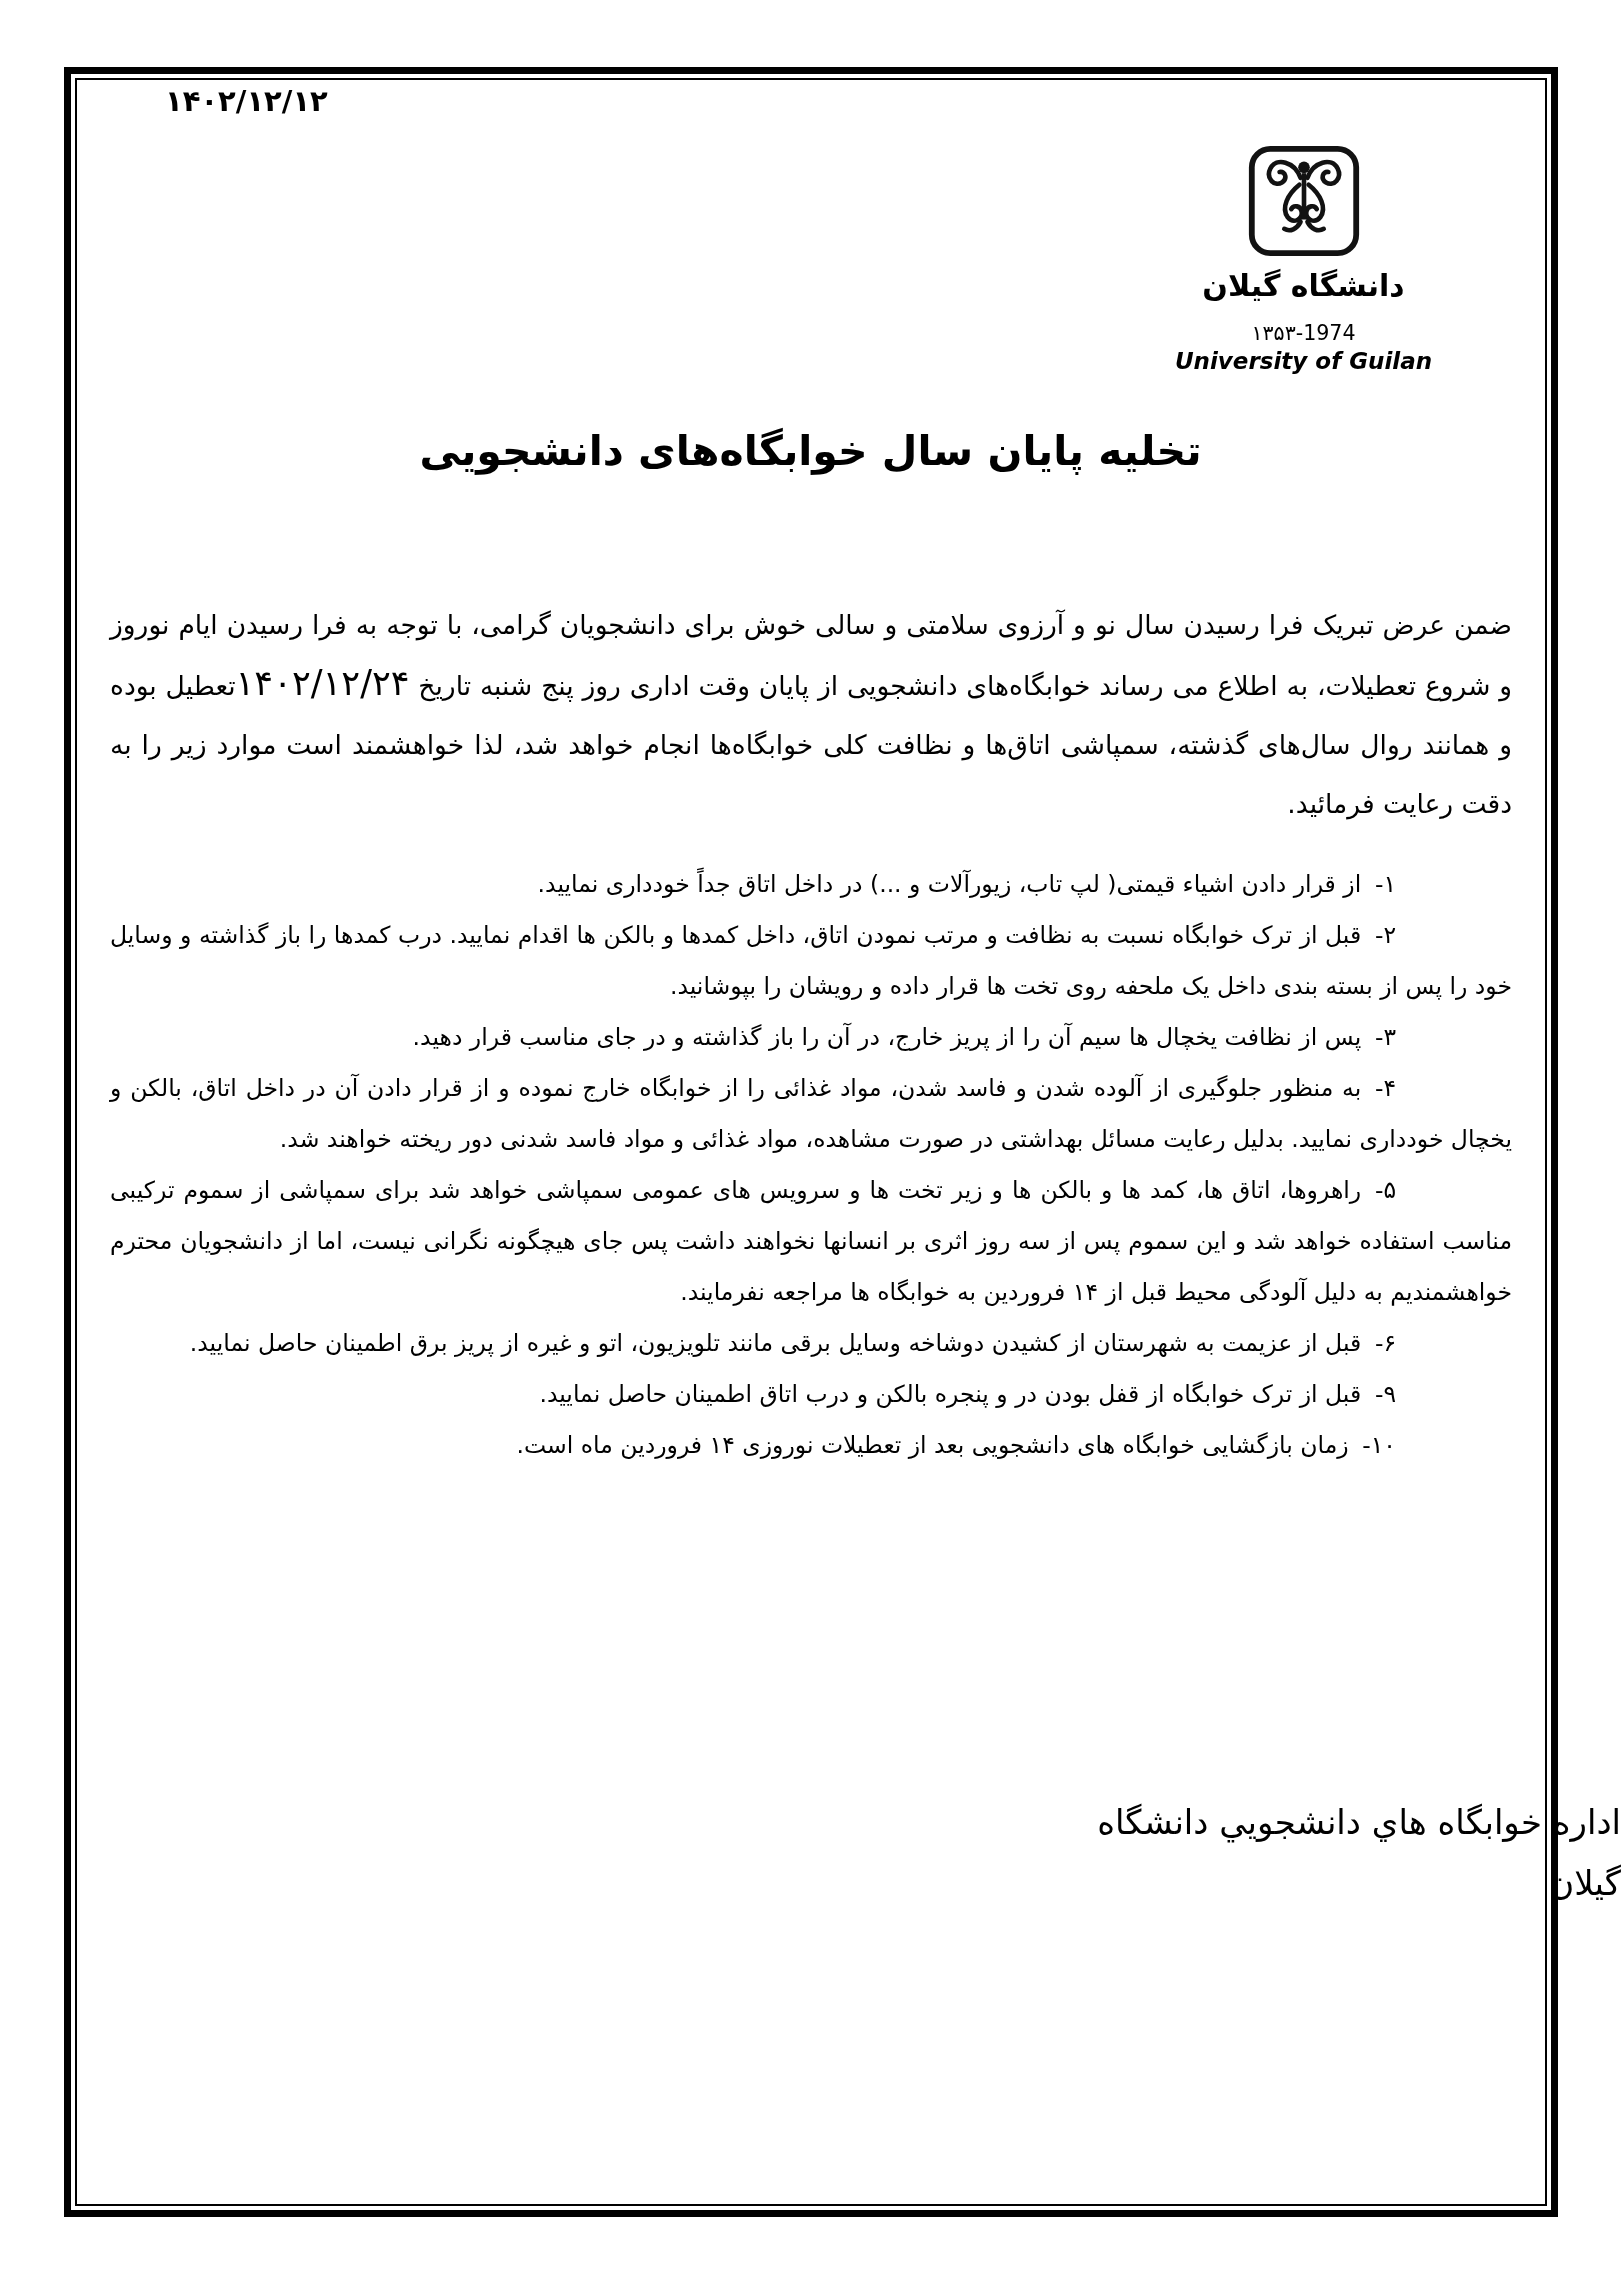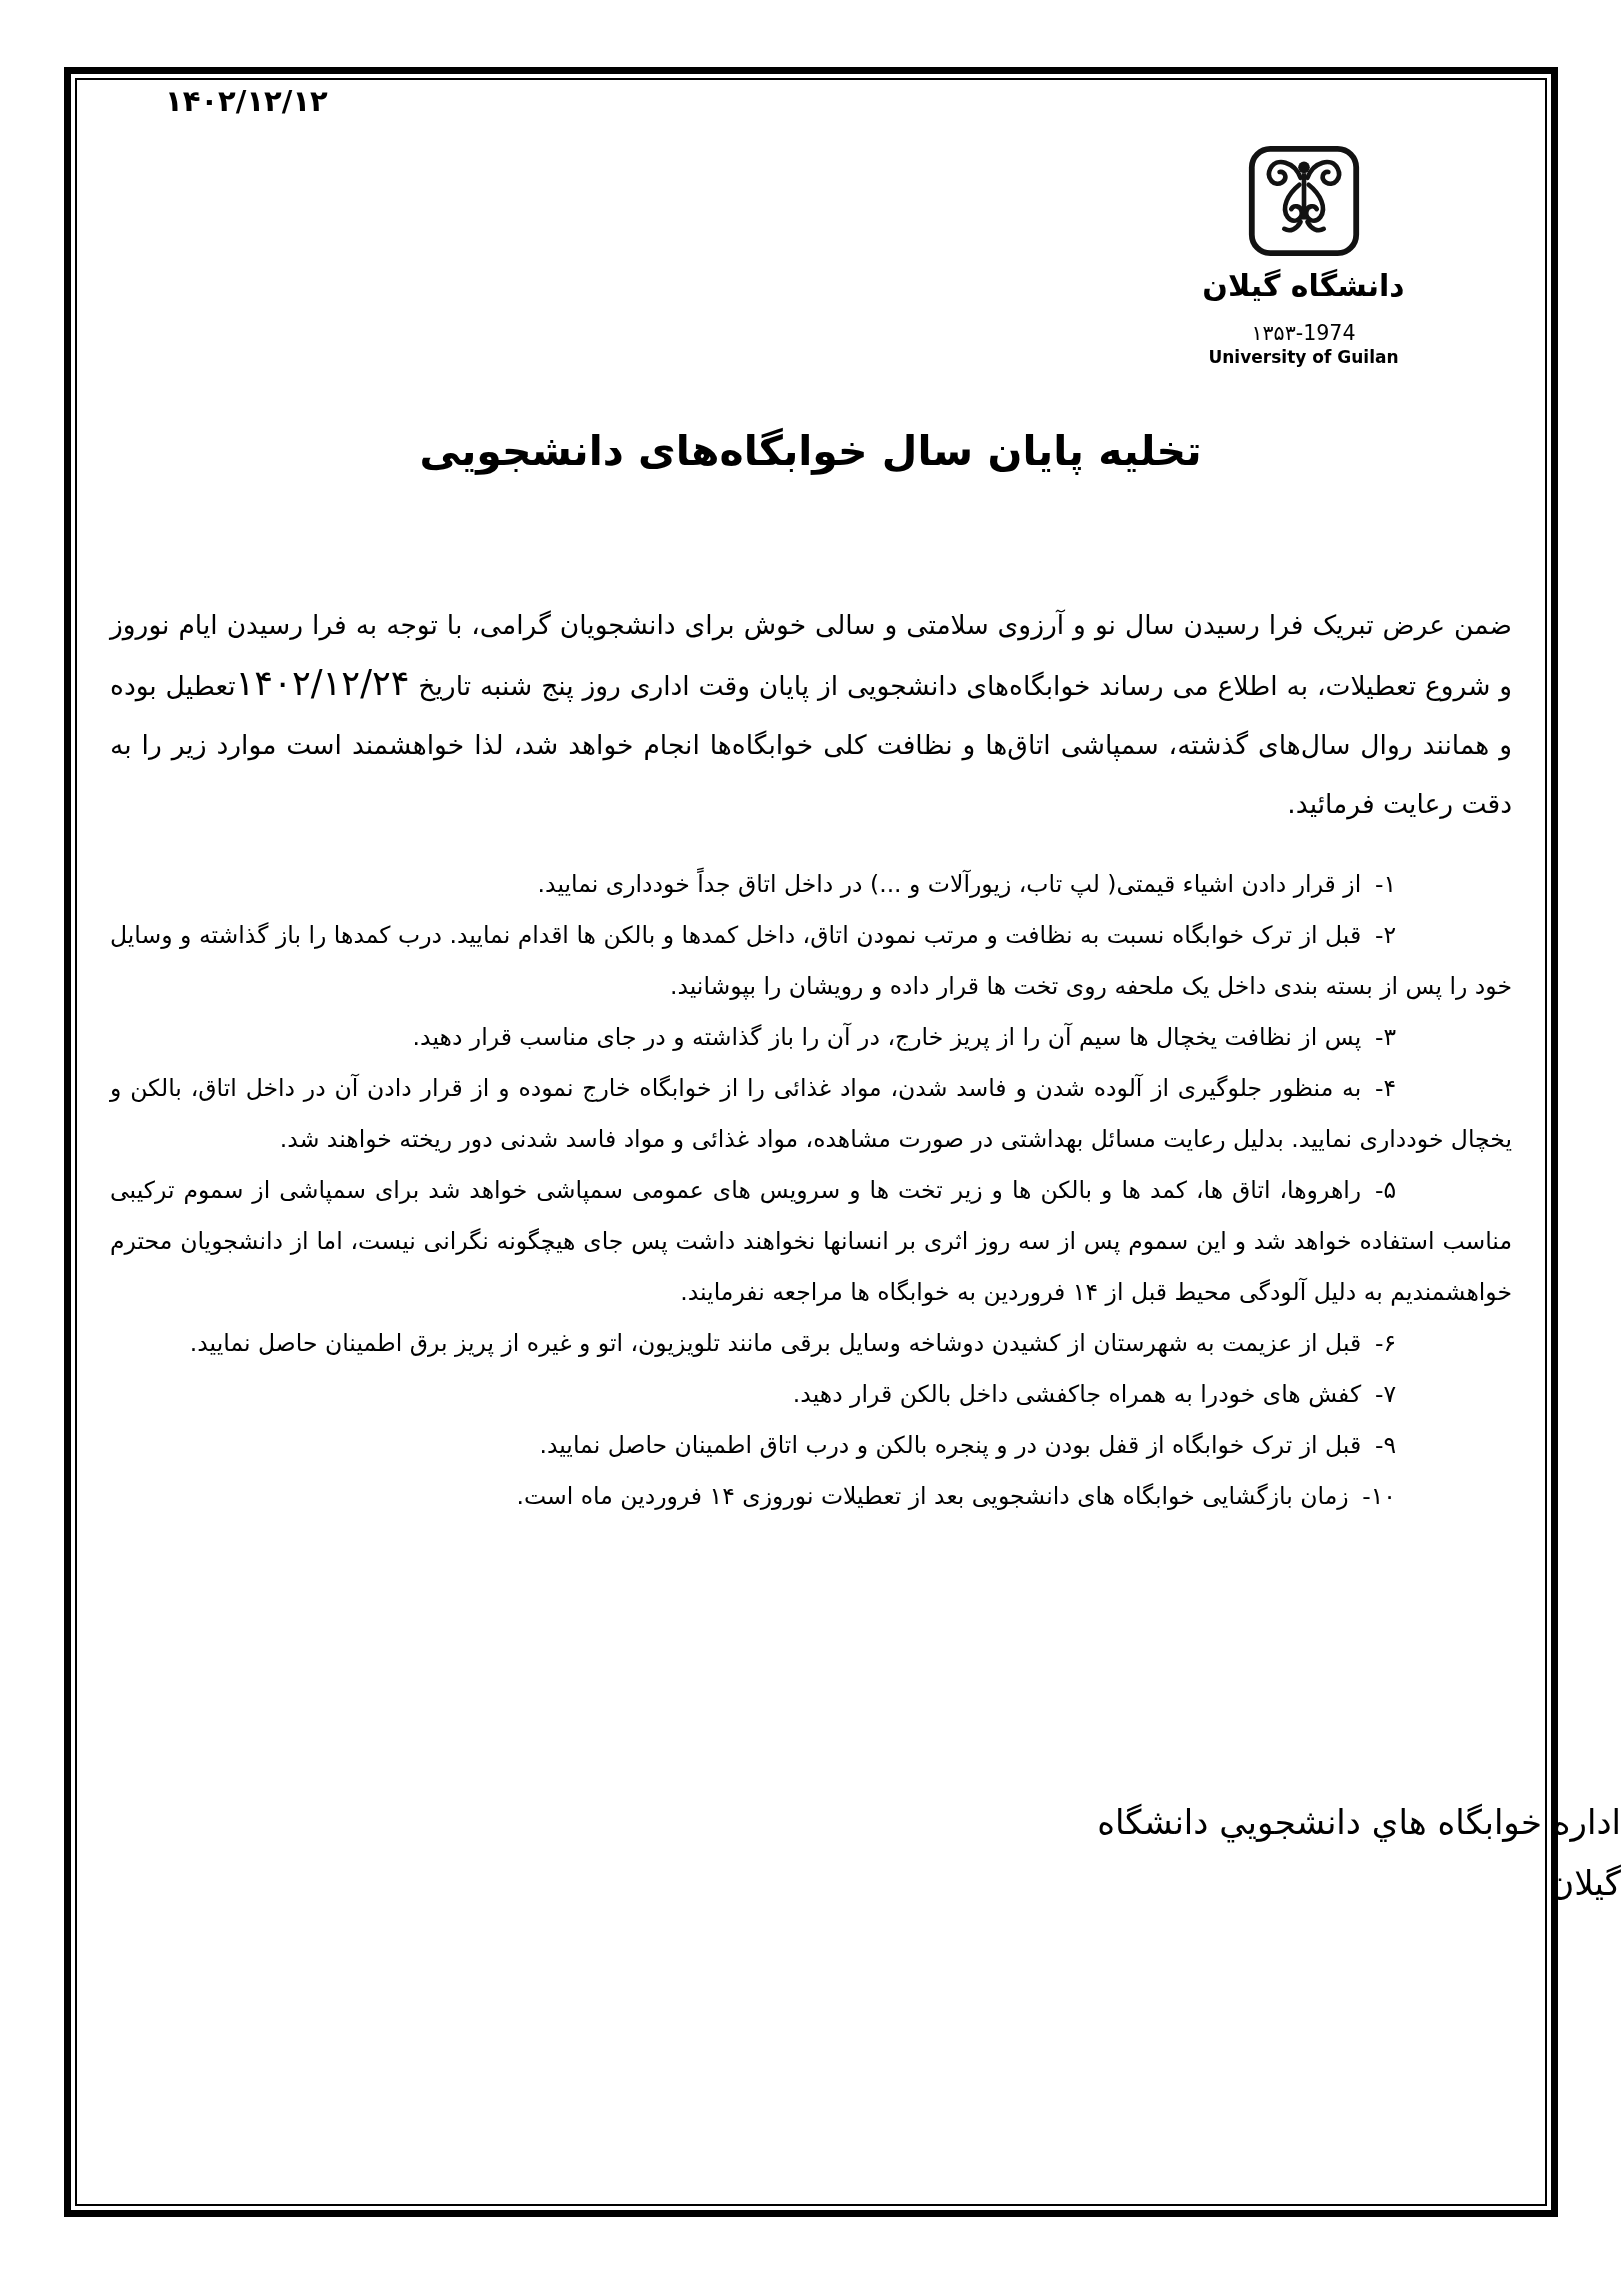--- a/index.html
+++ b/index.html
@@ -13,21 +13,21 @@
   }
   .frame-inner{position:absolute;inset:3.9px;border:2.9px solid #000;}
   .date-top{
     position:absolute;top:84px;left:165px;direction:rtl;
     font-size:29px;font-weight:bold;letter-spacing:3.9px;white-space:nowrap;
   }
   .logo{position:absolute;top:143px;left:1132px;width:343px;text-align:center;line-height:1.15;}
   .logo svg{width:116px;height:116px;display:block;margin:0 auto;}
   .logo-callig{font-size:30px;font-weight:bold;direction:rtl;margin-top:10px;}
   .logo-years{font-size:20.6px;font-weight:normal;direction:ltr;letter-spacing:1px;margin-top:18px;}
-  .logo-en{font-size:17px;font-weight:bold;margin-top:2.9px;}
+  .logo-en{font-size:23px;font-weight:bold;margin-top:2.9px;font-style:italic;}
   .doc-title{
     position:absolute;top:427px;left:0;width:100%;text-align:center;
     direction:rtl;font-size:41px;font-weight:bold;
   }
   .intro{
     position:absolute;top:568px;left:110px;width:1402px;
     direction:rtl;text-align:justify;font-size:26.5px;font-weight:normal;line-height:59px;
   }
   .intro .big-date{font-size:35px;letter-spacing:1px;}
   .item-list{
@@ -75,21 +75,20 @@
 
 <p class="intro"><span>ضمن عرض تبریک فرا رسیدن سال نو و آرزوی سلامتی و سالی خوش برای دانشجویان گرامی، با توجه به فرا رسیدن ایام نوروز و شروع تعطیلات، به اطلاع می رساند خوابگاه‌های دانشجویی از پایان وقت اداری روز پنج شنبه تاریخ </span><span class="big-date">۱۴۰۲/۱۲/۲۴</span><span>تعطیل بوده و همانند روال سال‌های گذشته، سمپاشی اتاق‌ها و نظافت کلی خوابگاه‌ها انجام خواهد شد، لذا خواهشمند است موارد زیر را به دقت رعایت فرمائید.</span></p>
 
 <div class="item-list">
   <p><span class="item-num">۱-</span><span>از قرار دادن اشیاء قیمتی( لپ تاب، زیورآلات و ...) در داخل اتاق جداً خودداری نمایید.</span></p>
   <p><span class="item-num">۲-</span><span>قبل از ترک خوابگاه نسبت به نظافت و مرتب نمودن اتاق، داخل کمدها و بالکن ها اقدام نمایید. درب کمدها را باز گذاشته و وسایل خود را پس از بسته بندی داخل یک ملحفه روی تخت ها قرار داده و رویشان را بپوشانید.</span></p>
   <p><span class="item-num">۳-</span><span>پس از نظافت یخچال ها سیم آن را از پریز خارج، در آن را باز گذاشته و در جای مناسب قرار دهید.</span></p>
   <p><span class="item-num">۴-</span><span>به منظور جلوگیری از آلوده شدن و فاسد شدن، مواد غذائی را از خوابگاه خارج نموده و از قرار دادن آن در داخل اتاق، بالکن و یخچال خودداری نمایید. بدلیل رعایت مسائل بهداشتی در صورت مشاهده، مواد غذائی و مواد فاسد شدنی دور ریخته خواهند شد.</span></p>
   <p><span class="item-num">۵-</span><span>راهروها، اتاق ها، کمد ها و بالکن ها و زیر تخت ها و سرویس های عمومی سمپاشی خواهد شد برای سمپاشی از سموم ترکیبی مناسب استفاده خواهد شد و این سموم پس از سه روز اثری بر انسانها نخواهند داشت پس جای هیچگونه نگرانی نیست، اما از دانشجویان محترم خواهشمندیم به دلیل آلودگی محیط قبل از ۱۴ فروردین به خوابگاه ها مراجعه نفرمایند.</span></p>
   <p><span class="item-num">۶-</span><span>قبل از عزیمت به شهرستان از کشیدن دوشاخه وسایل برقی مانند تلویزیون، اتو و غیره از پریز برق اطمینان حاصل نمایید.</span></p>
-  <p><span class="item-num">۷-</span><span>کفش های خودرا به همراه جاکفشی داخل بالکن قرار دهید.</span></p>
   <p><span class="item-num">۹-</span><span>قبل از ترک خوابگاه از قفل بودن در و پنجره بالکن و درب اتاق اطمینان حاصل نمایید.</span></p>
   <p><span class="item-num">۱۰-</span><span>زمان بازگشایی خوابگاه های دانشجویی بعد از تعطیلات نوروزی  ۱۴ فروردین ماه است.</span></p>
 </div>
 
 <div class="signature">
   <div>اداره خوابگاه هاي دانشجويي دانشگاه</div>
   <div>گيلان</div>
 </div>
 
 

